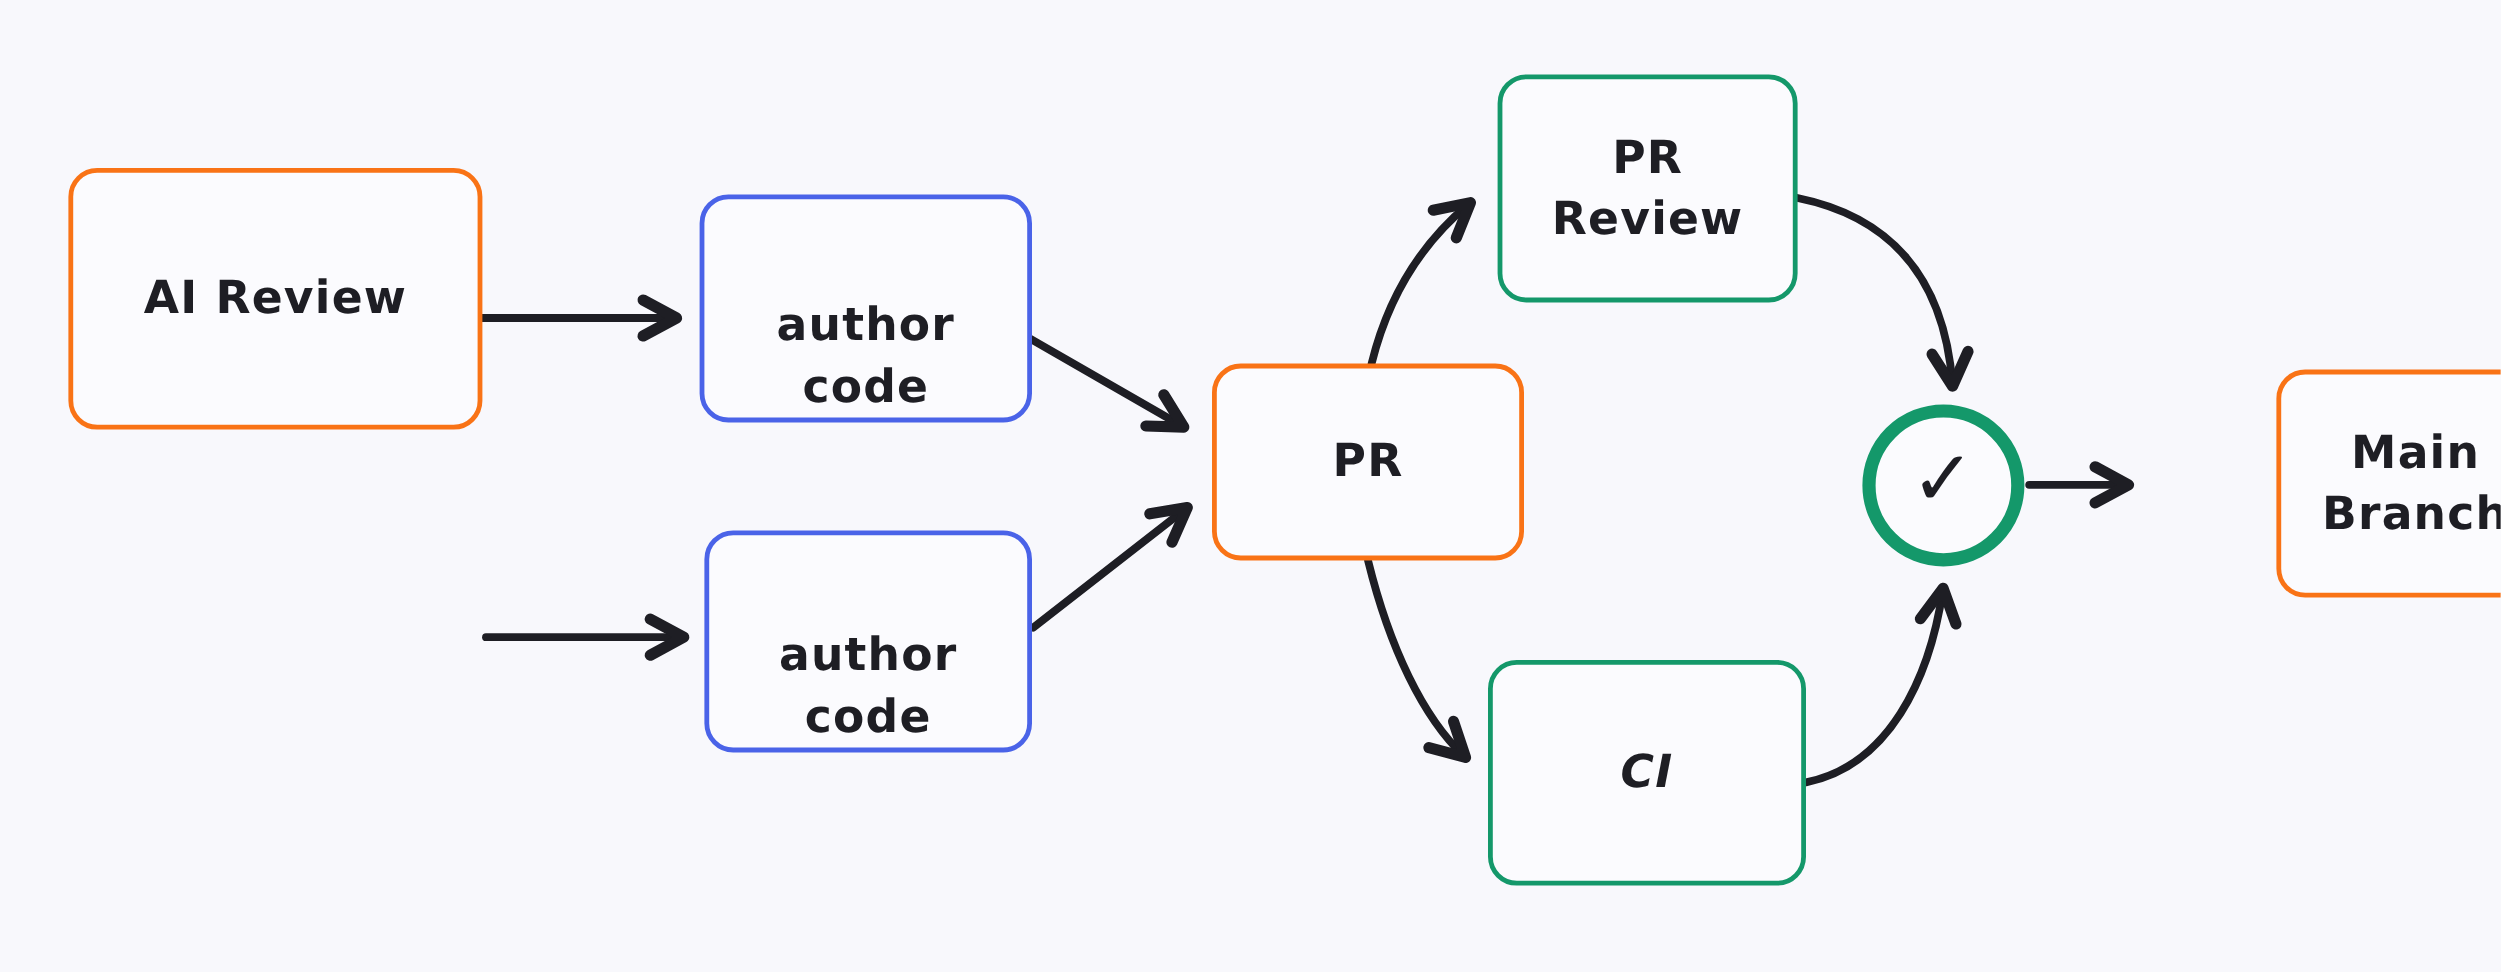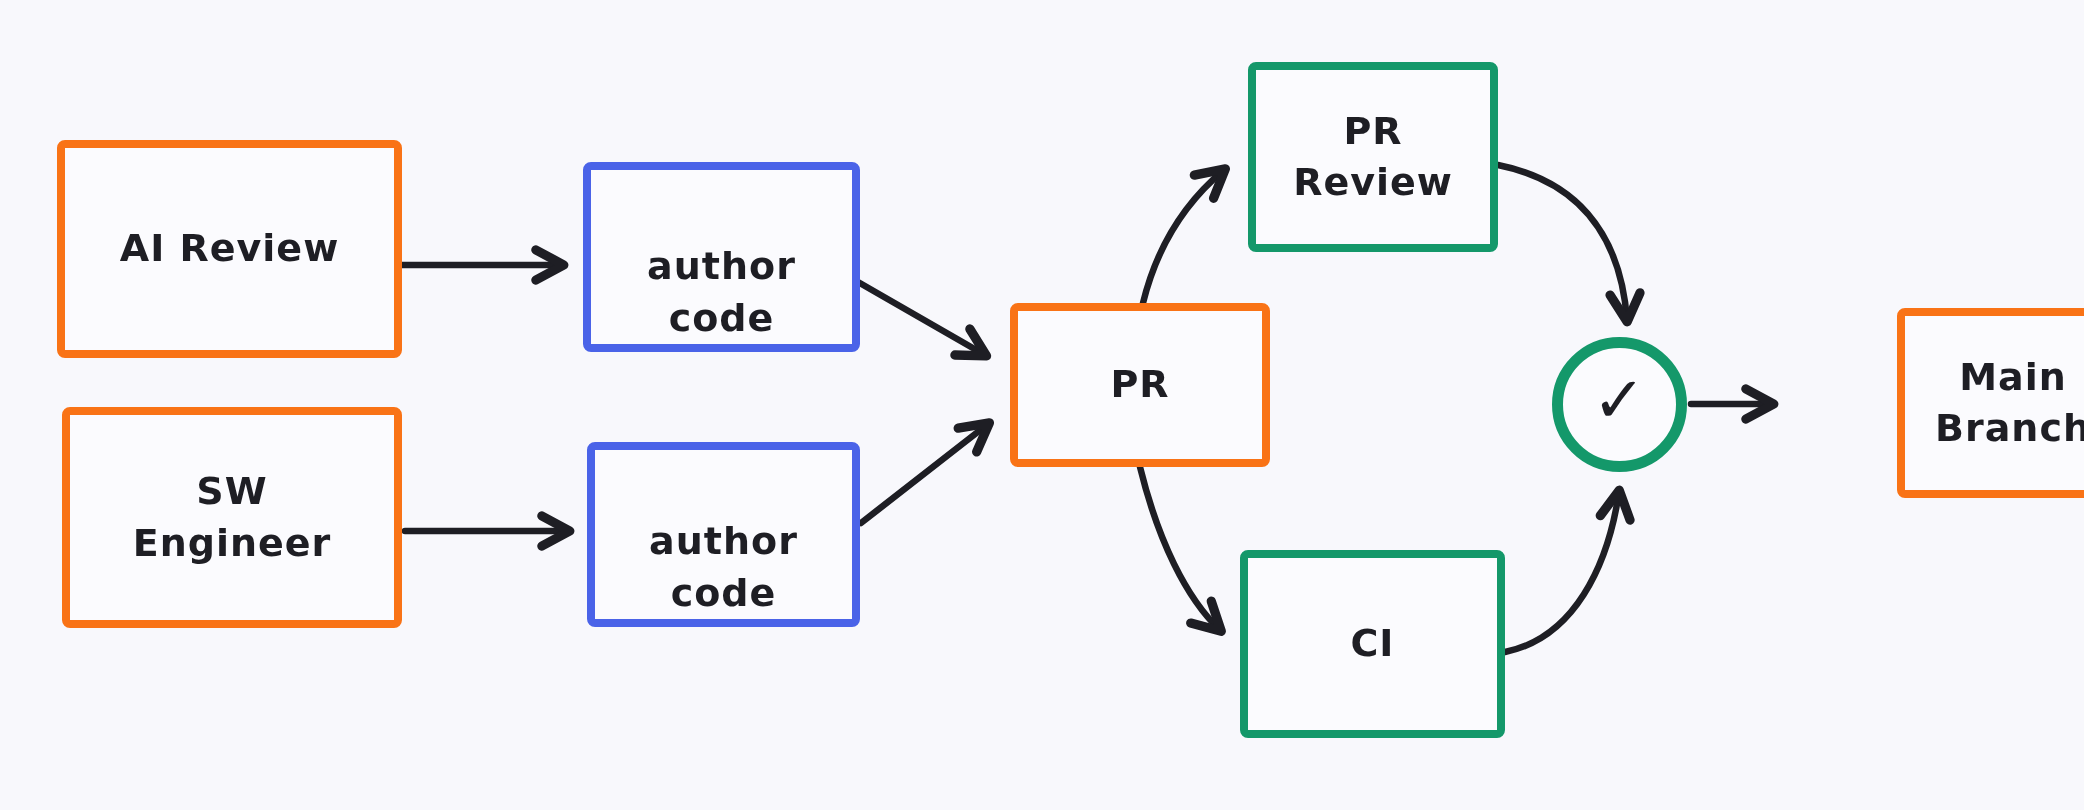--- a/index.html
+++ b/index.html
@@ -22,22 +22,22 @@
     height: 810px;
   }
   .node {
     position: absolute;
     box-sizing: border-box;
     display: flex;
     align-items: center;
     justify-content: center;
     text-align: center;
     background: #fbfbfe;
-    border: 8px solid #f97316;
-    border-radius: 8px;
+    border: 4px solid #f97316;
+    border-radius: 24px;
     color: #1e1e24;
     font-size: 38px;
     font-weight: 700;
     letter-spacing: 1px;
     line-height: 1.35;
     white-space: pre-line;
   }
   .node--blue  { border-color: #4a63e8; align-items: flex-end; }
   .node--green { border-color: #14986a; }
   .node--circle {
@@ -51,21 +51,21 @@
     color: #1e1e24;
     transform: translateY(-4px);
   }
   
   #node-ai-agent        { left: 57px;   top: 140px; width: 345px; height: 218px; }
   #node-sw-engineer     { left: 62px;   top: 407px; width: 340px; height: 221px; }
   #node-author-code-1   { left: 583px;  top: 162px; width: 277px; height: 190px; }
   #node-author-code-2   { left: 587px;  top: 442px; width: 273px; height: 185px; }
   #node-pr              { left: 1010px; top: 303px; width: 260px; height: 164px; }
   #node-pr-review       { left: 1248px; top: 62px;  width: 250px; height: 190px; }
-  #node-ci              { left: 1240px; top: 550px; width: 265px; height: 188px; }
+  #node-ci              { left: 1240px; top: 550px; width: 265px; height: 188px; font-style: italic; }
   #node-approval        { left: 1552px; top: 337px; width: 135px; height: 135px; }
   #node-main-branch     { left: 1897px; top: 308px; width: 232px; height: 190px; }
 </style>
 </head>
 <body>
 
 <div class="canvas">
 
   <svg class="edges-layer" viewBox="0 0 2084 810" xmlns="http://www.w3.org/2000/svg">
     <defs>
@@ -83,24 +83,20 @@
       <path d="M1498 165 C1572 180 1620 228 1627 320" marker-end="url(#arrowhead)"></path>
       <path d="M1505 652 C1574 638 1608 566 1619 492" marker-end="url(#arrowhead)"></path>
       <path d="M1691 404 L1772 404" marker-end="url(#arrowhead)"></path>
     </g>
   </svg>
 
   <div class="node" id="node-ai-agent">
     <span>AI Review</span>
   </div>
 
-  <div class="node" id="node-sw-engineer">
-    <span>SW
-Engineer</span>
-  </div>
 
   <div class="node node--blue" id="node-author-code-1">
     <span>author
 code</span>
   </div>
 
   <div class="node node--blue" id="node-author-code-2">
     <span>author
 code</span>
   </div>

